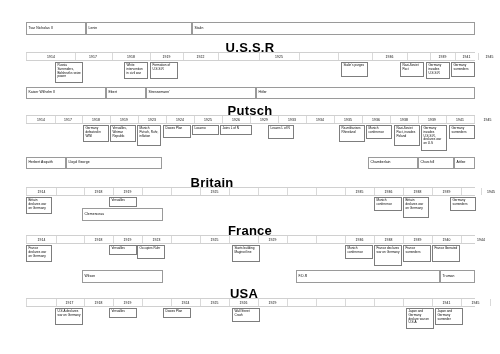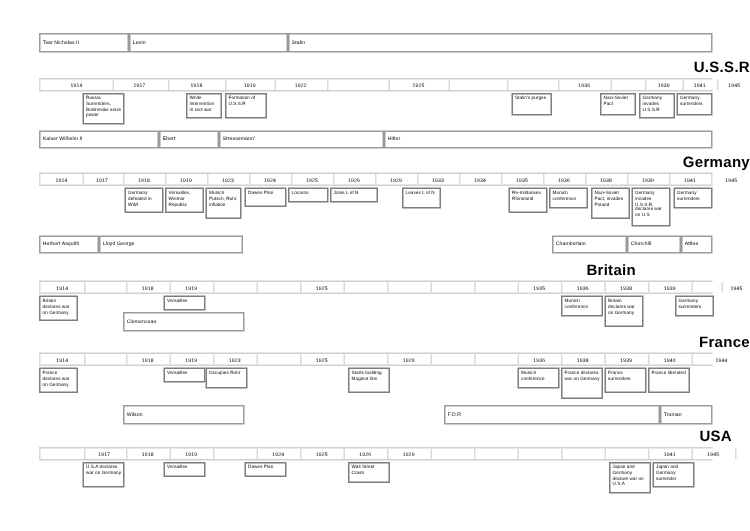--- a/index.html
+++ b/index.html
@@ -34,23 +34,23 @@
     display: flex;
     align-items: center;
     padding-left: 1.5px;
     white-space: nowrap;
     overflow: hidden;
     letter-spacing: 0.02em;
   }
 
   
   .country-title {
-    font-size: 10px;
+    font-size: 13px;
     font-weight: bold;
-    text-align: right;
+    text-align: center;
     letter-spacing: 0.02em;
     line-height: 1;
   }
 
   
   .axis {
     border-top: 1px solid #d0d0d0;
     border-bottom: 1px solid #d0d0d0;
     background: #ffffff;
     display: block;
@@ -136,21 +136,21 @@
       <span>Ebert</span>
     </div>
     <div class="abs leader-strip" style="left:146px; top:87px; width:110px; height:12px;">
       <span>Stressemann'</span>
     </div>
     <div class="abs leader-strip" style="left:256px; top:87px; width:219px; height:12px;">
       <span>Hitler</span>
     </div>
   </div>
 
-  <div class="abs country-title" style="left:0px; top:104px; width:500px;">Germany</div>
+  <div class="abs country-title" style="left:0px; top:104px; width:500px;">Putsch</div>
 
   <div class="abs axis" style="left:26px; top:115px; width:449px; height:9px;">
     <div class="axis-cell first" style="left:0px;   width:28px;">1914</div>
     <div class="axis-cell" style="left:28px;  width:28px;">1917</div>
     <div class="axis-cell" style="left:56px;  width:28px;">1918</div>
     <div class="axis-cell" style="left:84px;  width:28px;">1919</div>
     <div class="axis-cell" style="left:112px; width:28px;">1923</div>
     <div class="axis-cell" style="left:140px; width:28px;">1924</div>
     <div class="axis-cell" style="left:168px; width:28px;">1925</div>
     <div class="axis-cell" style="left:196px; width:28px;">1926</div>

